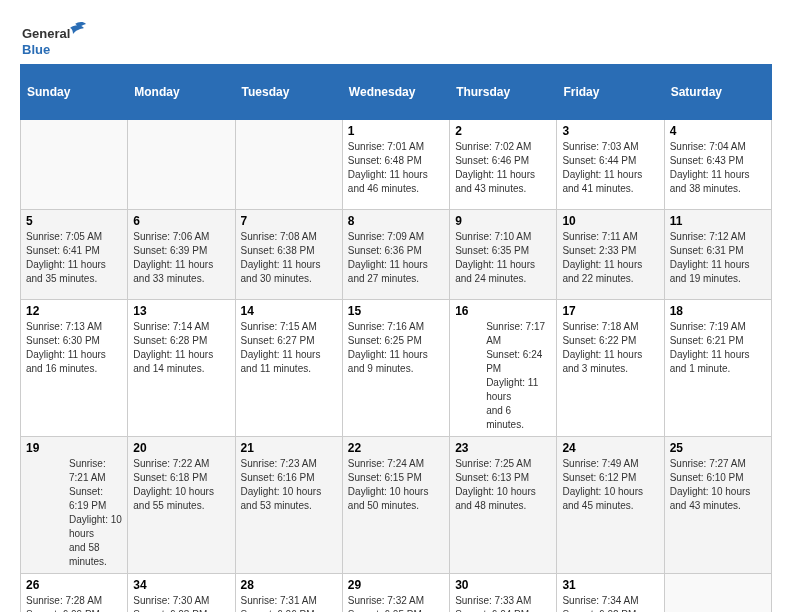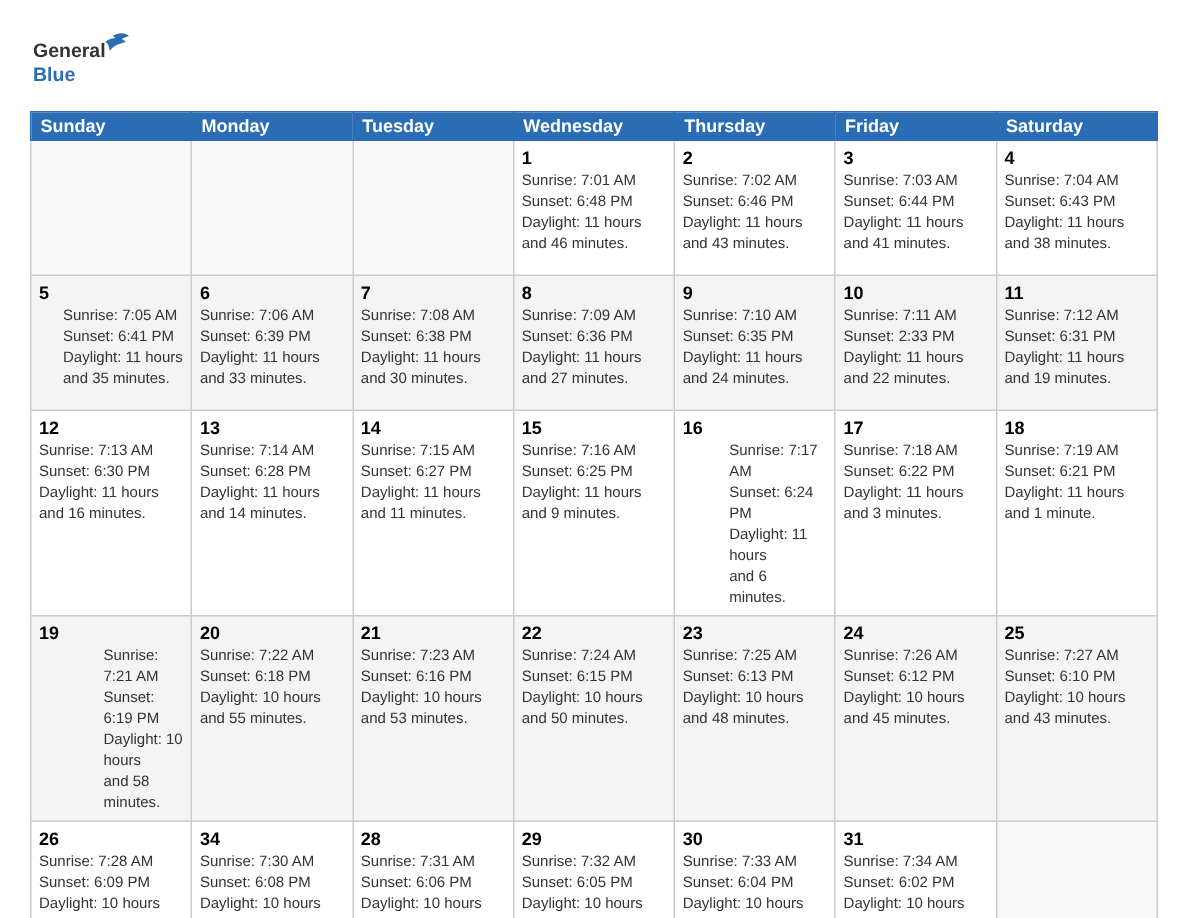--- a/index.html
+++ b/index.html
@@ -7,21 +7,20 @@
       font-family: Arial, sans-serif;
       background: #fff;
       width: 792px;
       min-height: 612px;
       padding: 20px;
     }
     .header {
       display: flex;
       justify-content: space-between;
       align-items: flex-start;
-      margin-bottom: 10px;
     }
     .logo {
       display: flex;
       align-items: center;
       gap: 4px;
     }
     .title-block {
       text-align: right;
     }
     .month-title {
@@ -35,21 +34,21 @@
     }
     table {
       width: 100%;
       border-collapse: collapse;
       font-size: 10.5px;
     }
     thead tr th {
       background-color: #2a6db5;
       color: #fff;
       text-align: left;
-      padding: 2px 6px;
+      padding: 20px 6px;
       font-size: 12px;
       font-weight: bold;
       border: 1px solid #2a6db5;
     }
     tbody tr td {
       border: 1px solid #ccc;
       vertical-align: top;
       padding: 4px 5px;
       width: 107px;
       min-height: 80px;
@@ -135,21 +134,21 @@
           <div class="day-number">4</div>
           <div class="day-detail" style="white-space: pre-line;">Sunrise: 7:04 AM
 Sunset: 6:43 PM
 Daylight: 11 hours
 and 38 minutes.</div>
         </td>
       </tr>
       <tr>
         <td>
           <div class="day-number">5</div>
-          <div class="day-detail" style="white-space: pre-line; margin-left: 16px;">Sunrise: 7:05 AM
+          <div class="day-detail" style="white-space: pre-line;">Sunrise: 7:05 AM
 Sunset: 6:41 PM
 Daylight: 11 hours
 and 35 minutes.</div>
         </td>
         <td>
           <div class="day-number">6</div>
           <div class="day-detail" style="white-space: pre-line;">Sunrise: 7:06 AM
 Sunset: 6:39 PM
 Daylight: 11 hours
 and 33 minutes.</div>
@@ -272,21 +271,21 @@
         </td>
         <td>
           <div class="day-number">23</div>
           <div class="day-detail" style="white-space: pre-line;">Sunrise: 7:25 AM
 Sunset: 6:13 PM
 Daylight: 10 hours
 and 48 minutes.</div>
         </td>
         <td>
           <div class="day-number">24</div>
-          <div class="day-detail" style="white-space: pre-line;">Sunrise: 7:26 AM
+          <div class="day-detail" style="white-space: pre-line;">Sunrise: 7:49 AM
 Sunset: 6:12 PM
 Daylight: 10 hours
 and 45 minutes.</div>
         </td>
         <td>
           <div class="day-number">25</div>
           <div class="day-detail" style="white-space: pre-line;">Sunrise: 7:27 AM
 Sunset: 6:10 PM
 Daylight: 10 hours
 and 43 minutes.</div>

